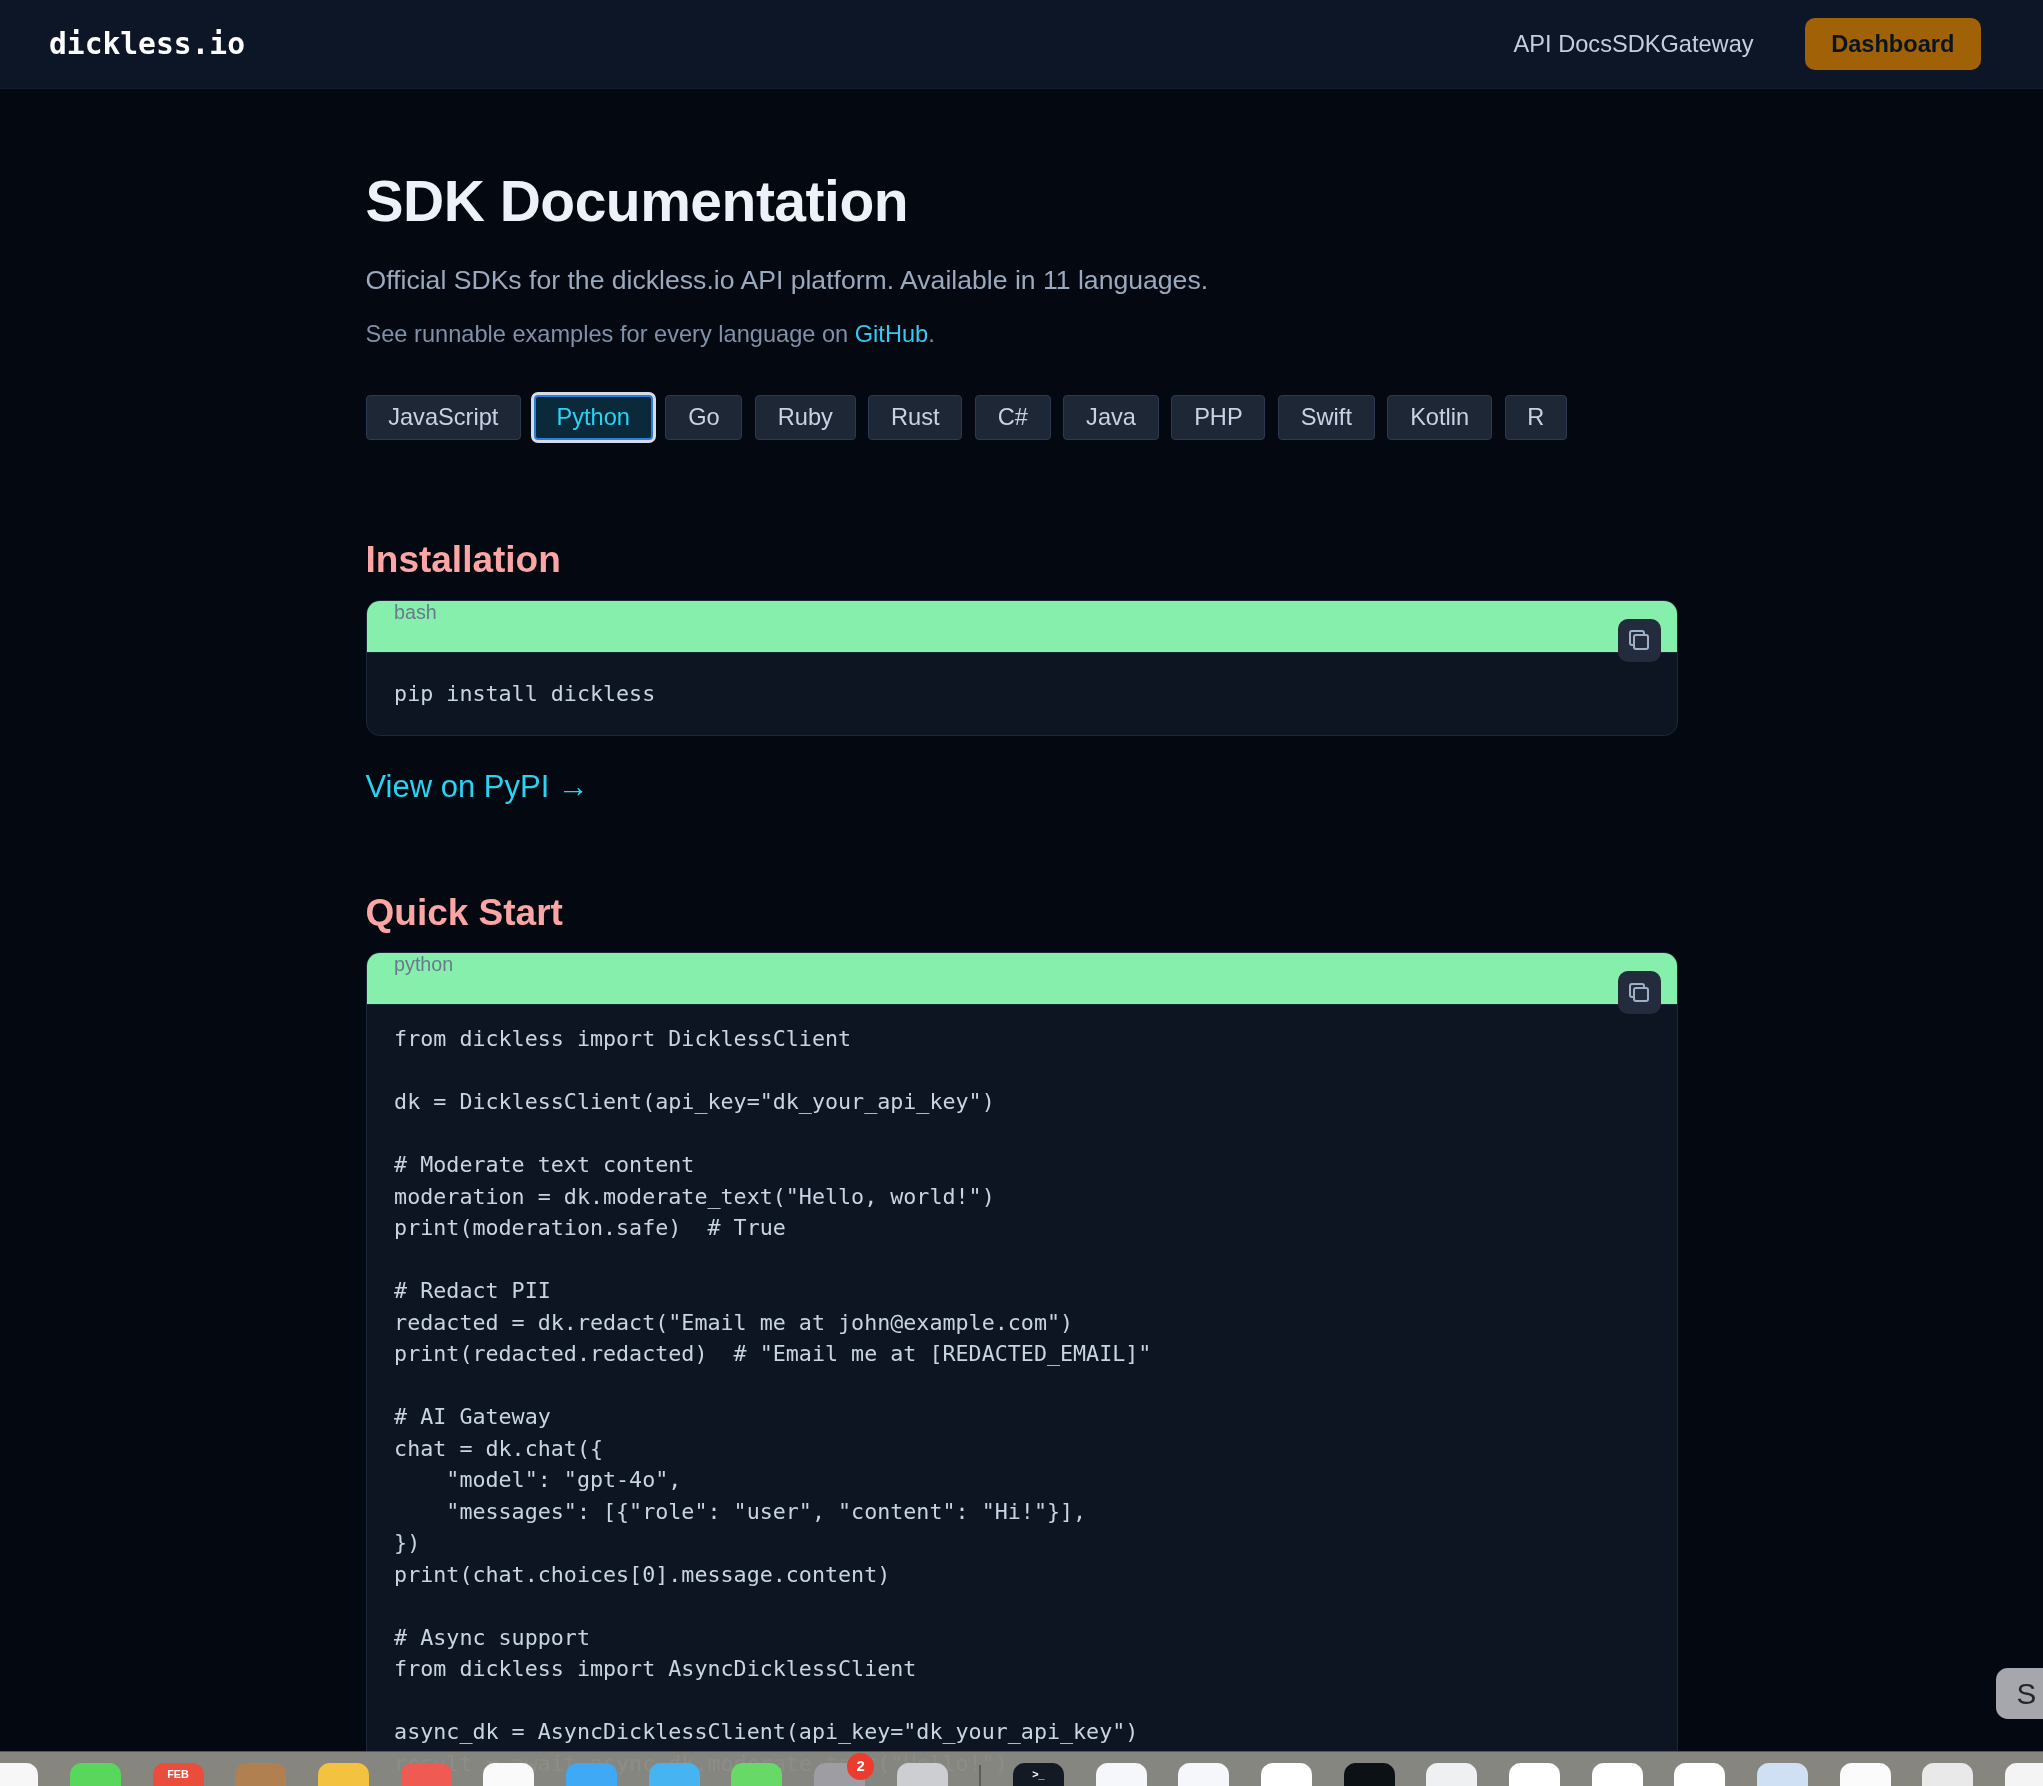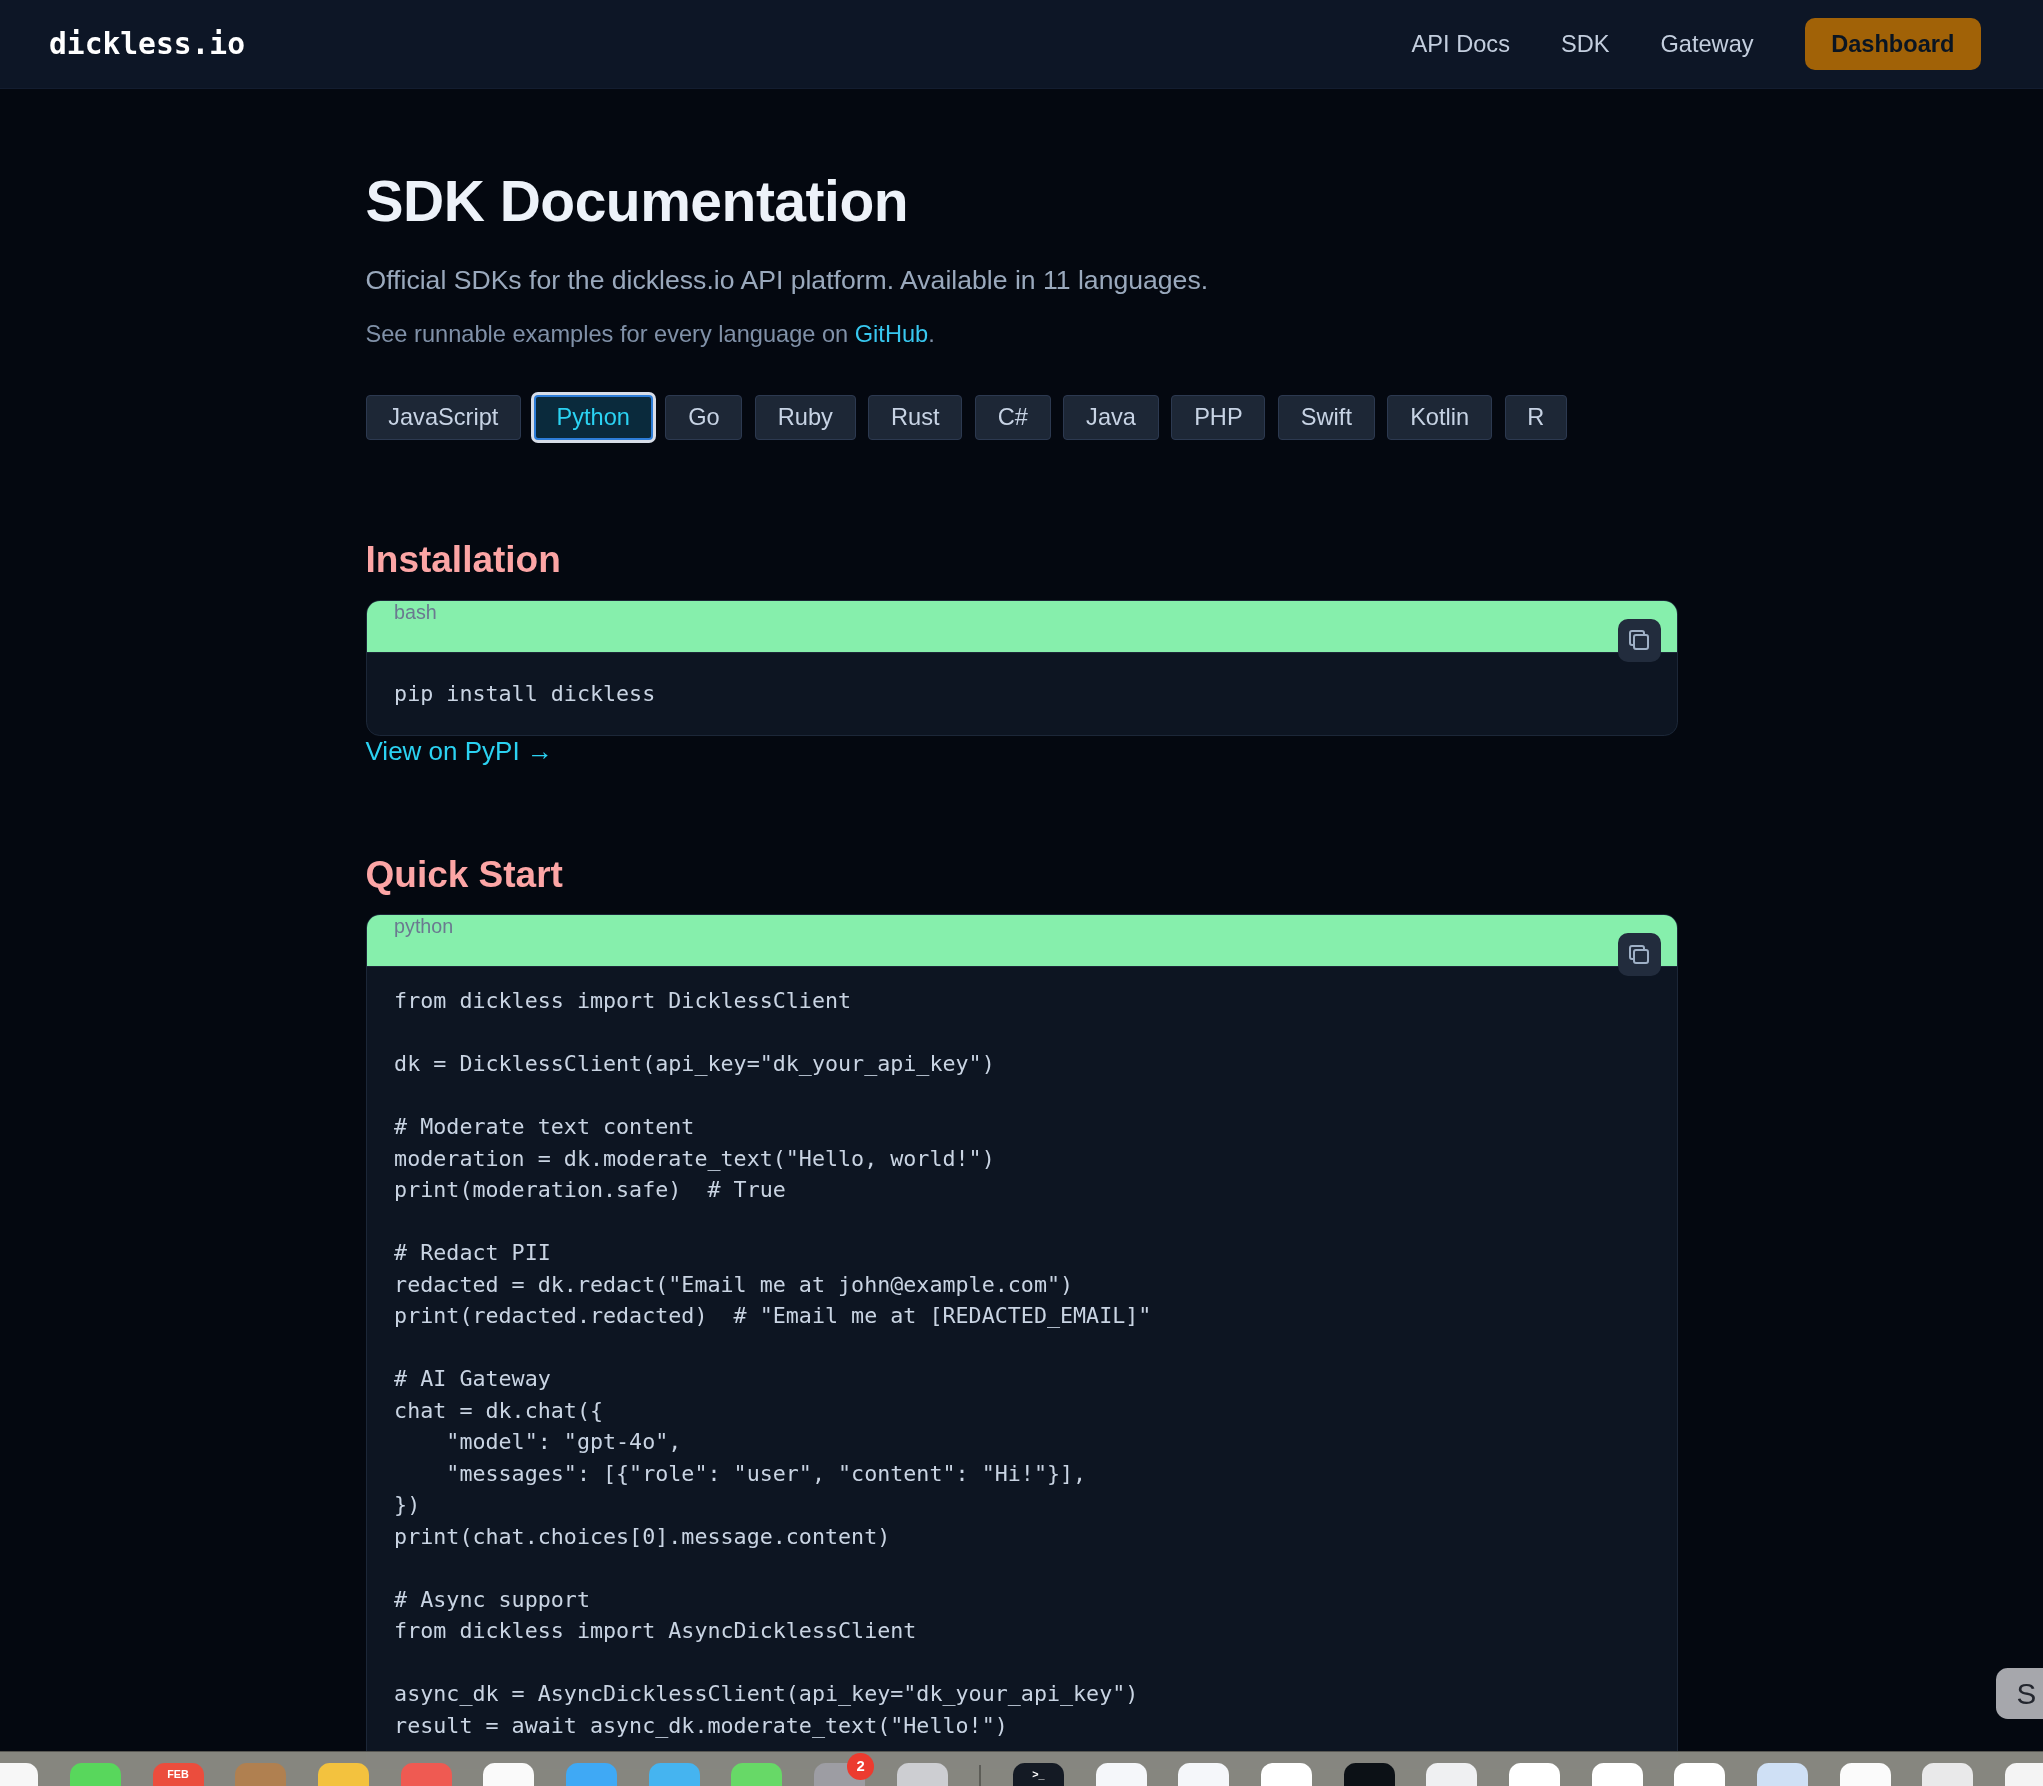--- a/index.html
+++ b/index.html
@@ -8,21 +8,21 @@
     position:relative; width:2043px; height:1787px; overflow:hidden;
     background:#040810; font-family:"Liberation Sans", sans-serif;
   }
   
   .topnav {
     height:89px; background:#0d1626; border-bottom:1px solid #131d30;
     display:flex; align-items:center; padding:0 62px 0 49px;
   }
   .logo { font-family:"DejaVu Sans Mono", monospace; font-weight:bold; font-size:29.6px; color:#ffffff; }
   .nav-spacer { flex:1; }
-  .nav-links { display:flex; align-items:center; gap:51px; margin-right:51px; }
+  .nav-links { display:flex; align-items:center; margin-right:51px; }
   .nav-link { color:#c3cede; font-size:23.6px; text-decoration:none; cursor:pointer; }
   .dash-btn {
     background:#a16207; color:#0a1522; border:none; border-radius:9.9px;
     font-size:23.6px; font-weight:600; padding:12.8px 26.6px; cursor:pointer;
     font-family:"Liberation Sans", sans-serif;
   }
   
   .main { width:1312px; margin:0 auto; position:relative; }
   .page-title { margin-top:78px; font-size:57px; line-height:69px; font-weight:700; color:#edf2f9; letter-spacing:-0.5px; }
   .subtitle { margin-top:27.6px; font-size:26.6px; line-height:32.5px; color:#9aa9bd; }
@@ -63,21 +63,21 @@
   }
   .copy-icon { position:relative; width:19.7px; height:19.7px; }
   .copy-icon::before {
     content:""; position:absolute; left:0; top:0; width:11.8px; height:11.8px;
     border:2px solid #9fb0c6; border-radius:3px;
   }
   .copy-icon::after {
     content:""; position:absolute; right:0; bottom:0; width:11.8px; height:11.8px;
     border:2px solid #9fb0c6; border-radius:3px; background:#222c3d;
   }
-  .pypi-link { display:inline-block; font-size:26px; color:#2bd2f2; text-decoration:none; cursor:pointer; }
+  .pypi-link { display:inline-block; margin-top:33px; font-size:31px; color:#2bd2f2; text-decoration:none; cursor:pointer; }
   .qs-block { border-radius:13.8px 13.8px 0 0; }
   
   .s-badge {
     position:absolute; top:1668px; right:-13.8px; width:61px; height:51px;
     background:#a6a7ac; border-radius:11.8px; color:#23262e; font-size:29.6px;
     display:flex; align-items:center; justify-content:center; z-index:40;
   }
   
   .dock {
     position:absolute; left:0; top:1751px; width:2043px; height:63px;

